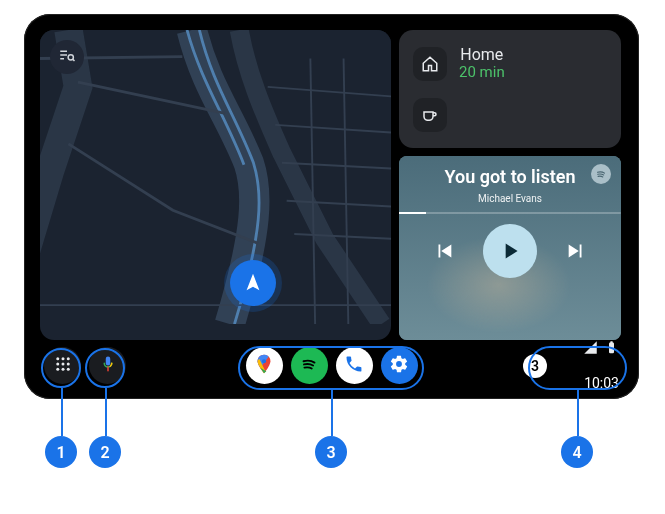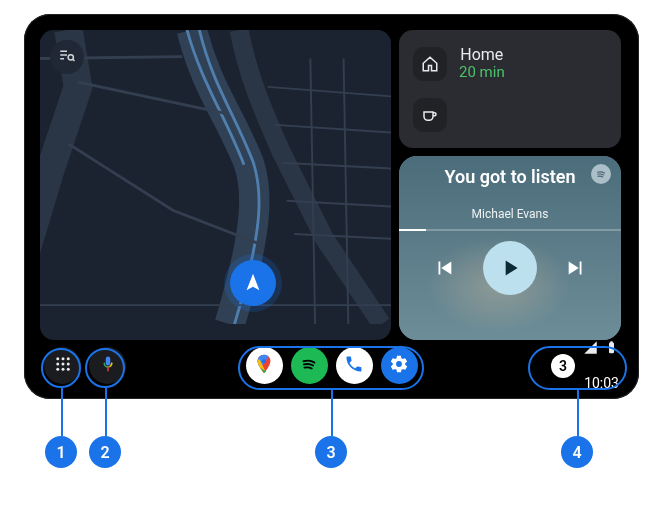--- a/index.html
+++ b/index.html
@@ -103,36 +103,36 @@
   }
   .dest-text { display: flex; flex-direction: column; line-height: 1.15; }
   .dest-label { color: #e8eaed; font-size: 16px; }
   .dest-eta { font-size: 15px; }
   .green { color: #4cc26a; }
   .amber { color: #f2a600; }
 
   .media-card {
     flex: 1;
     background: #5a7c8a;
-    border-radius: 18px;
+    border-radius: 8px;
     padding: 10px 0 12px;
     position: relative;
     overflow: hidden;
   }
   .media-card::before {
     content: "";
     position: absolute;
     left: 0; right: 0; top: 0; bottom: 0;
     background:
       radial-gradient(120px 80px at 45% 70%, rgba(222,195,160,0.35), transparent 60%),
       linear-gradient(#4b6c7a, #6d8d98);
   }
   .media-inner { position: relative; }
   .media-title { color: #fff; font-size: 18px; font-weight: 600; }
-  .media-artist { color: rgba(255,255,255,0.9); font-size: 12px; margin-top: 20px; }
+  .media-artist { color: rgba(255,255,255,0.9); font-size: 10px; margin-top: 6px; }
   .progress {
     margin-top: 8px;
     height: 2px;
     background: rgba(255,255,255,0.25);
     border-radius: 2px;
     position: relative;
   }
   .progress-fill {
     position: absolute; left:0; top:0; bottom:0;
     width: 12%;
@@ -208,21 +208,21 @@
     color: #000;
     height: 24px;
     min-width: 24px;
     padding: 0 7px;
     border-radius: 12px;
     font-size: 14px;
     font-weight: 600;
     display:flex; align-items:center; justify-content:center;
     cursor:pointer;
   }
-  .status-icons { display:flex; flex-direction:column; align-items:flex-end; gap:17px; color:#fff; font-size:14px; }
+  .status-icons { display:flex; flex-direction:column; align-items:flex-end; gap:17px; color:#fff; font-size:14px;margin-left:28px; }
   .status-top { display:flex; gap:6px; align-items:center; }
   .status-top svg { width:15px; height:15px; }
   .clock { color:#fff; font-size:14px; }
 
   
   .callout-line {
     position: absolute;
     width: 2px;
     background: #1a73e8;
   }

